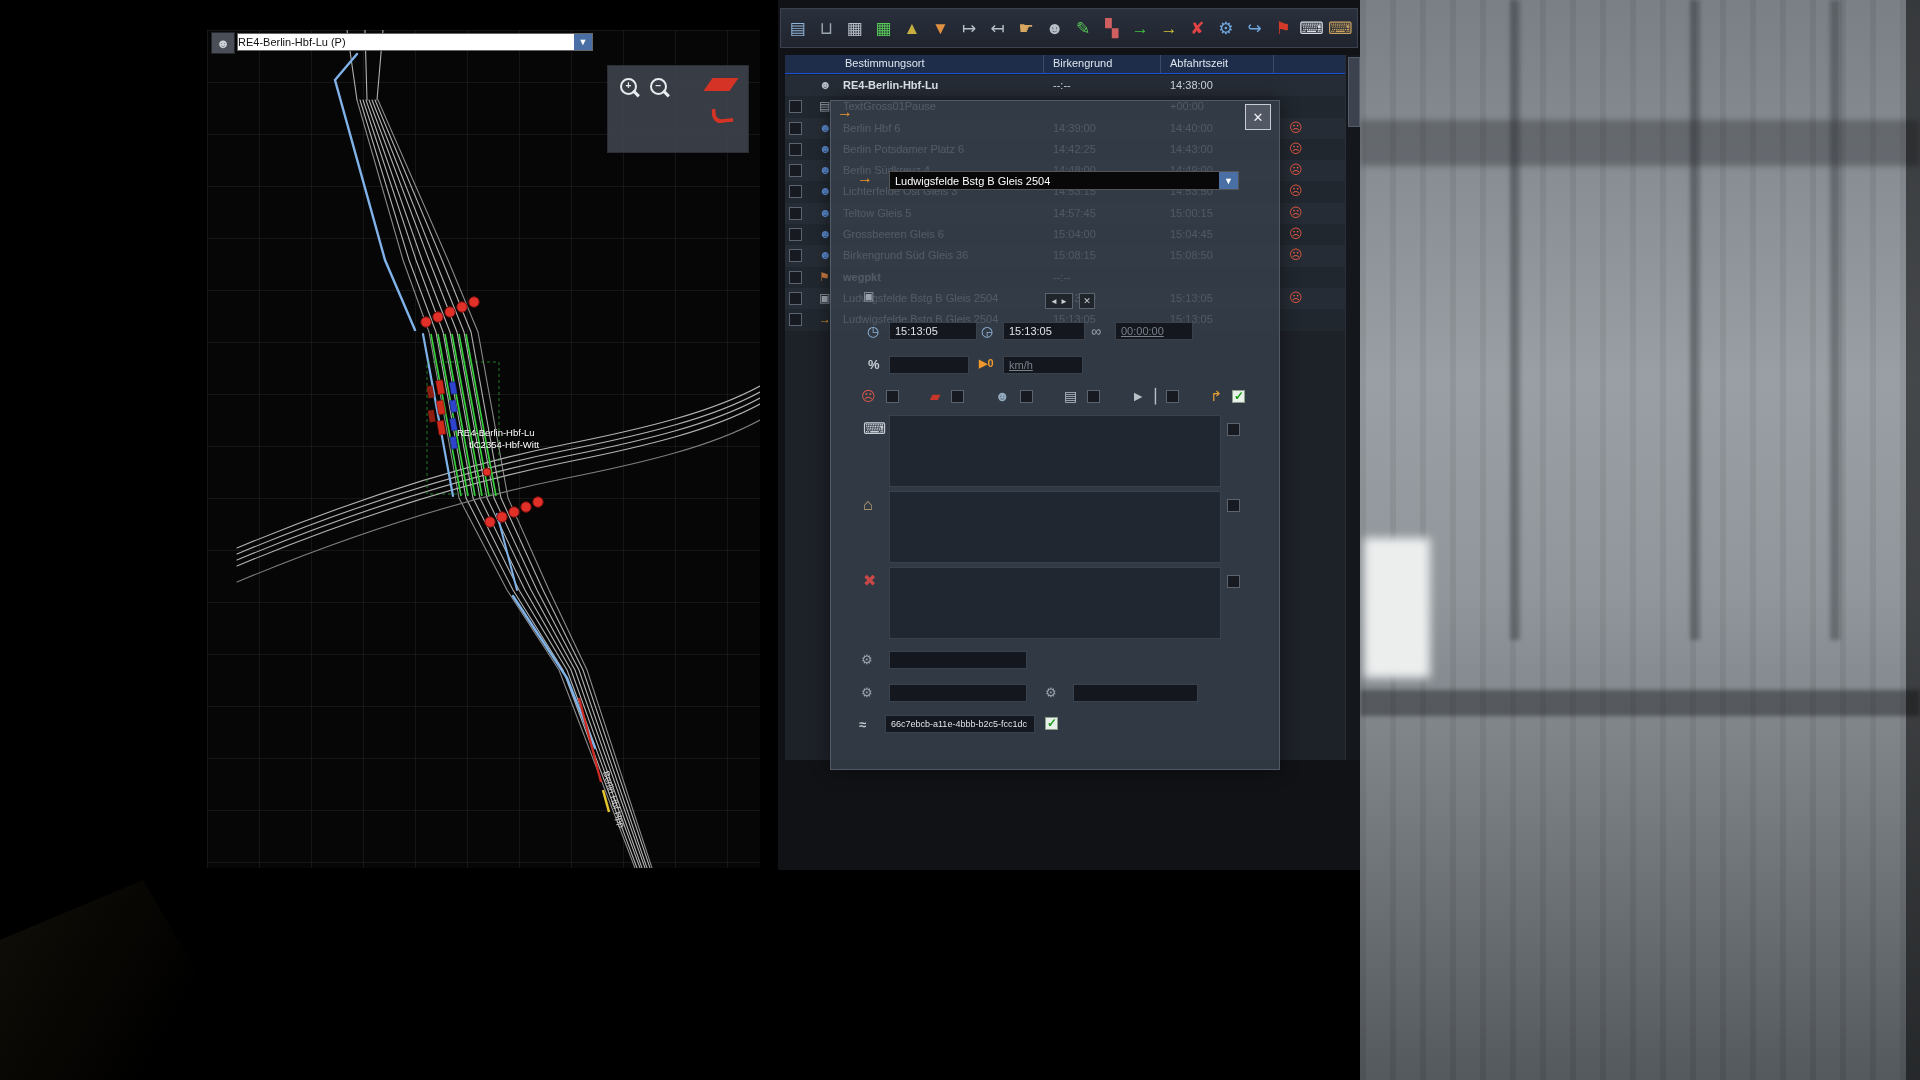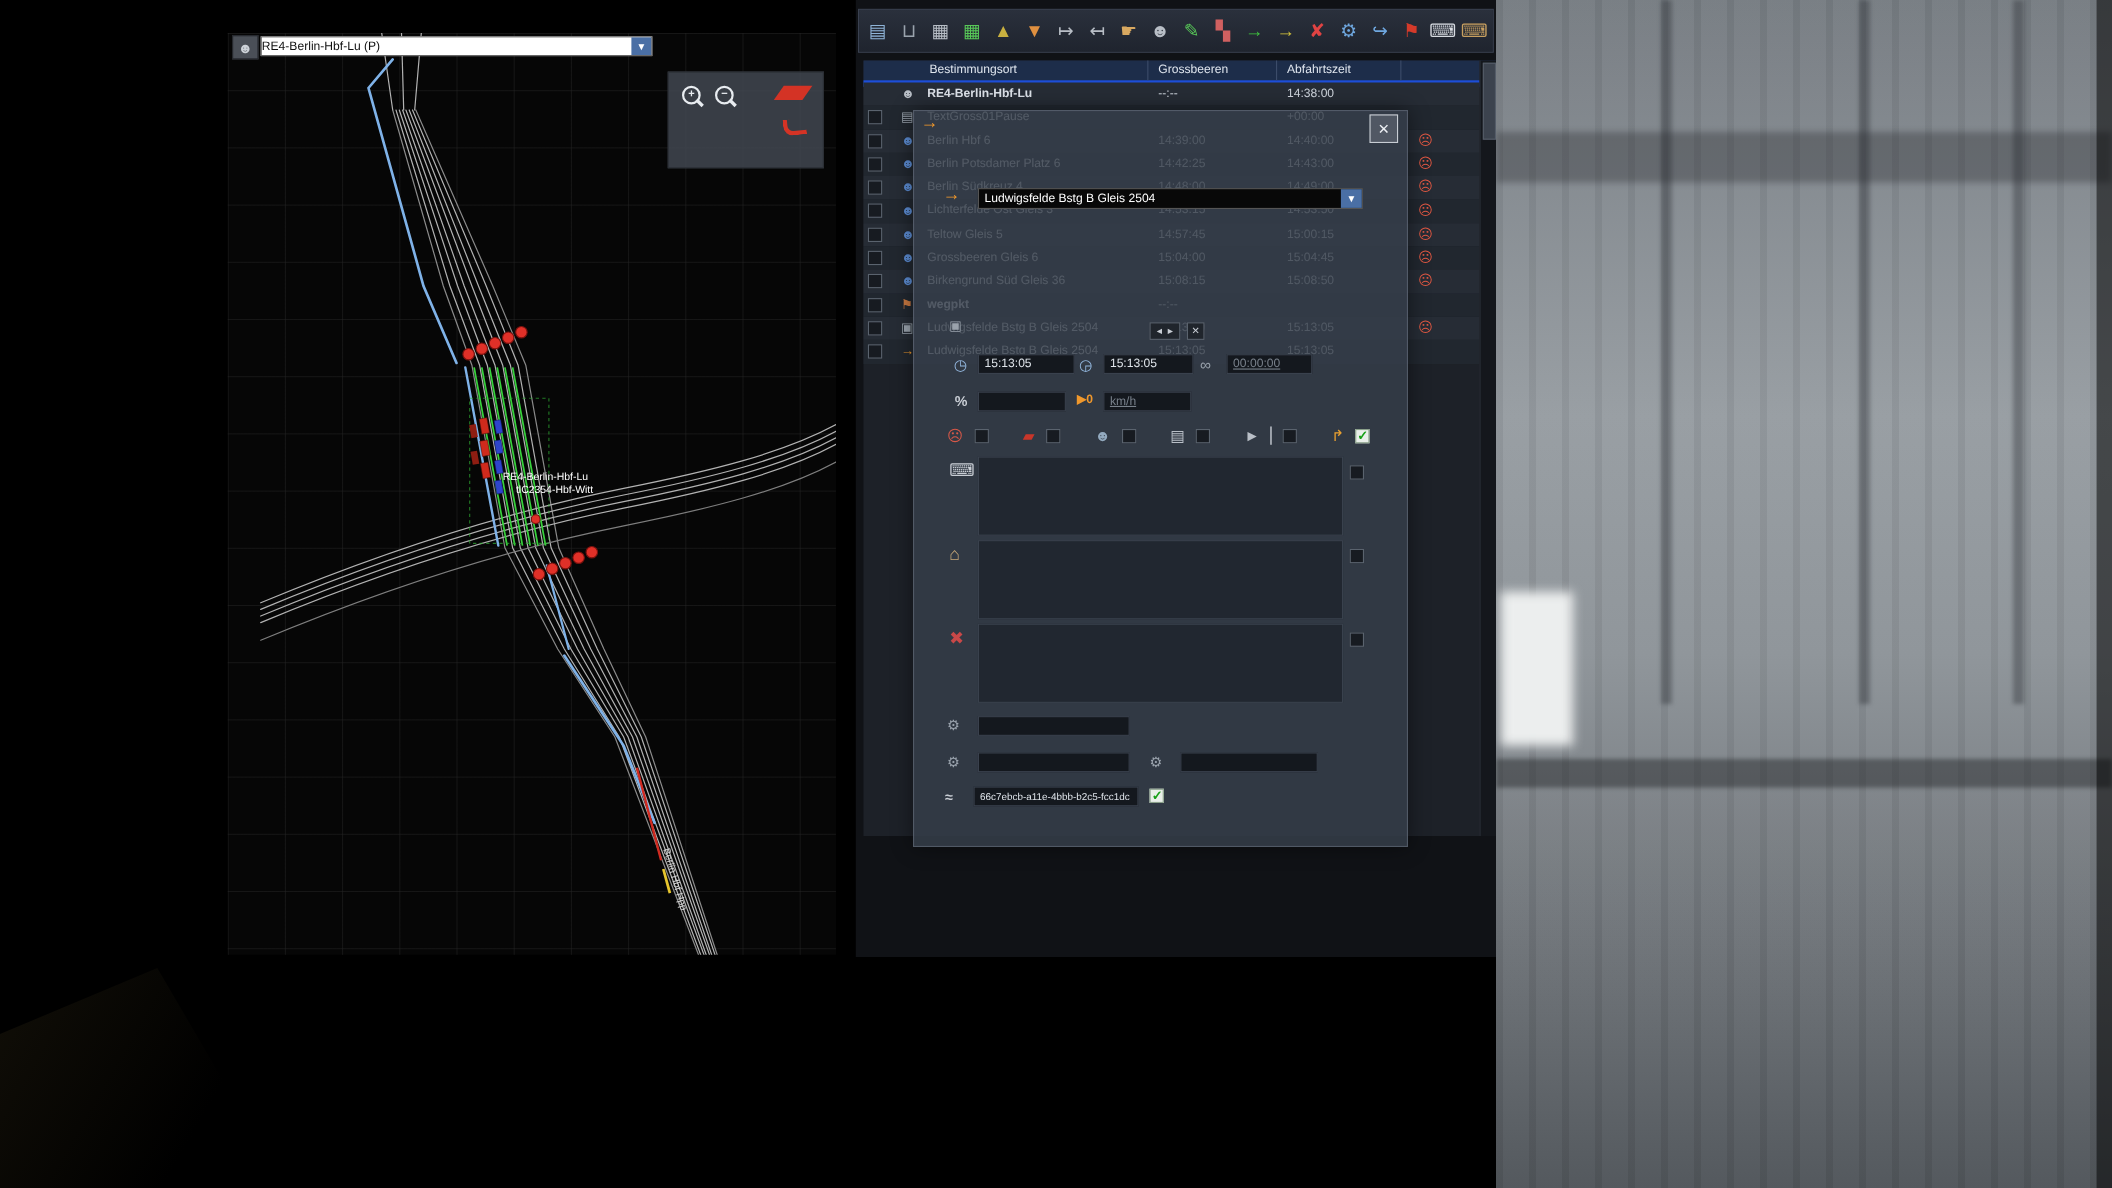--- a/index.html
+++ b/index.html
@@ -41,21 +41,21 @@
        border-bottom:4px solid #d43325;border-radius:0 0 0 9px;transform:rotate(-6deg);}
   
   .app{position:absolute;left:778px;top:0;width:582px;height:870px;background:#101216;}
   .toolbar{position:absolute;left:2px;top:8px;width:578px;height:40px;display:flex;align-items:center;gap:1px;
        padding:0 3px;box-sizing:border-box;border:1px solid #3a4150;
        background:linear-gradient(180deg,#2a303c,#1f242e);}
   .tb-btn{width:28px;height:30px;display:flex;align-items:center;justify-content:center;border-radius:2px;}
   .tb-btn span{font-size:17px;line-height:1;}
   
   .tt{position:absolute;left:7px;top:55px;width:575px;height:705px;background:#1d2128;}
-  .tt-header{position:absolute;left:0;top:0;width:100%;height:18px;background:#1d2d4a;border-bottom:6px solid #1d4ed8;}
+  .tt-header{position:absolute;left:0;top:0;width:100%;height:18px;background:#1d2d4a;border-bottom:1px solid #1d4ed8;}
   .tt-header .h{position:absolute;top:2px;font-size:11px;color:#dfe5ee;white-space:nowrap;}
   .tt-header .sep{position:absolute;top:0;width:1px;height:18px;background:#3c4c6a;}
   .tt-rows{position:absolute;left:0;top:20px;width:560px;}
   .tt-row{position:relative;height:21.3px;}
   .tt-rows .tt-row:nth-child(odd){background:#262c35;}
   .tt-rows .tt-row:nth-child(even){background:#21272f;}
   .checkbox{width:13px;height:13px;background:#171b21;border:1px solid #5a636e;display:inline-block;
        box-sizing:border-box;position:relative;}
   .checkbox.checked{background:#e9efe9;border-color:#8aa08a;}
   .checkbox.checked::after{content:"✓";position:absolute;left:1px;top:-2px;font-size:12px;color:#17a017;font-weight:bold;}
@@ -294,21 +294,21 @@
         </span>
 
         <span class="tb-btn">
           <span style="color: rgb(200, 160, 96);">⌨</span>
         </span>
       </div>
 
     <div class="tt">
       <div class="tt-header">
         <span class="h" style="left:60px">Bestimmungsort</span>
-        <span class="h" style="left:268px">Grossbeeren</span>
+        <span class="h" style="left:268px">Birkengrund</span>
         <span class="h" style="left:385px">Abfahrtszeit</span>
         <span class="sep" style="left:258px"></span>
           <span class="sep" style="left:375px"></span>
           <span class="sep" style="left:488px"></span>
       </div>
       <div class="tt-rows">
 
           <div class="tt-row">
 
             <span class="tt-icon" style="color: rgb(184, 190, 198);">☻</span>

